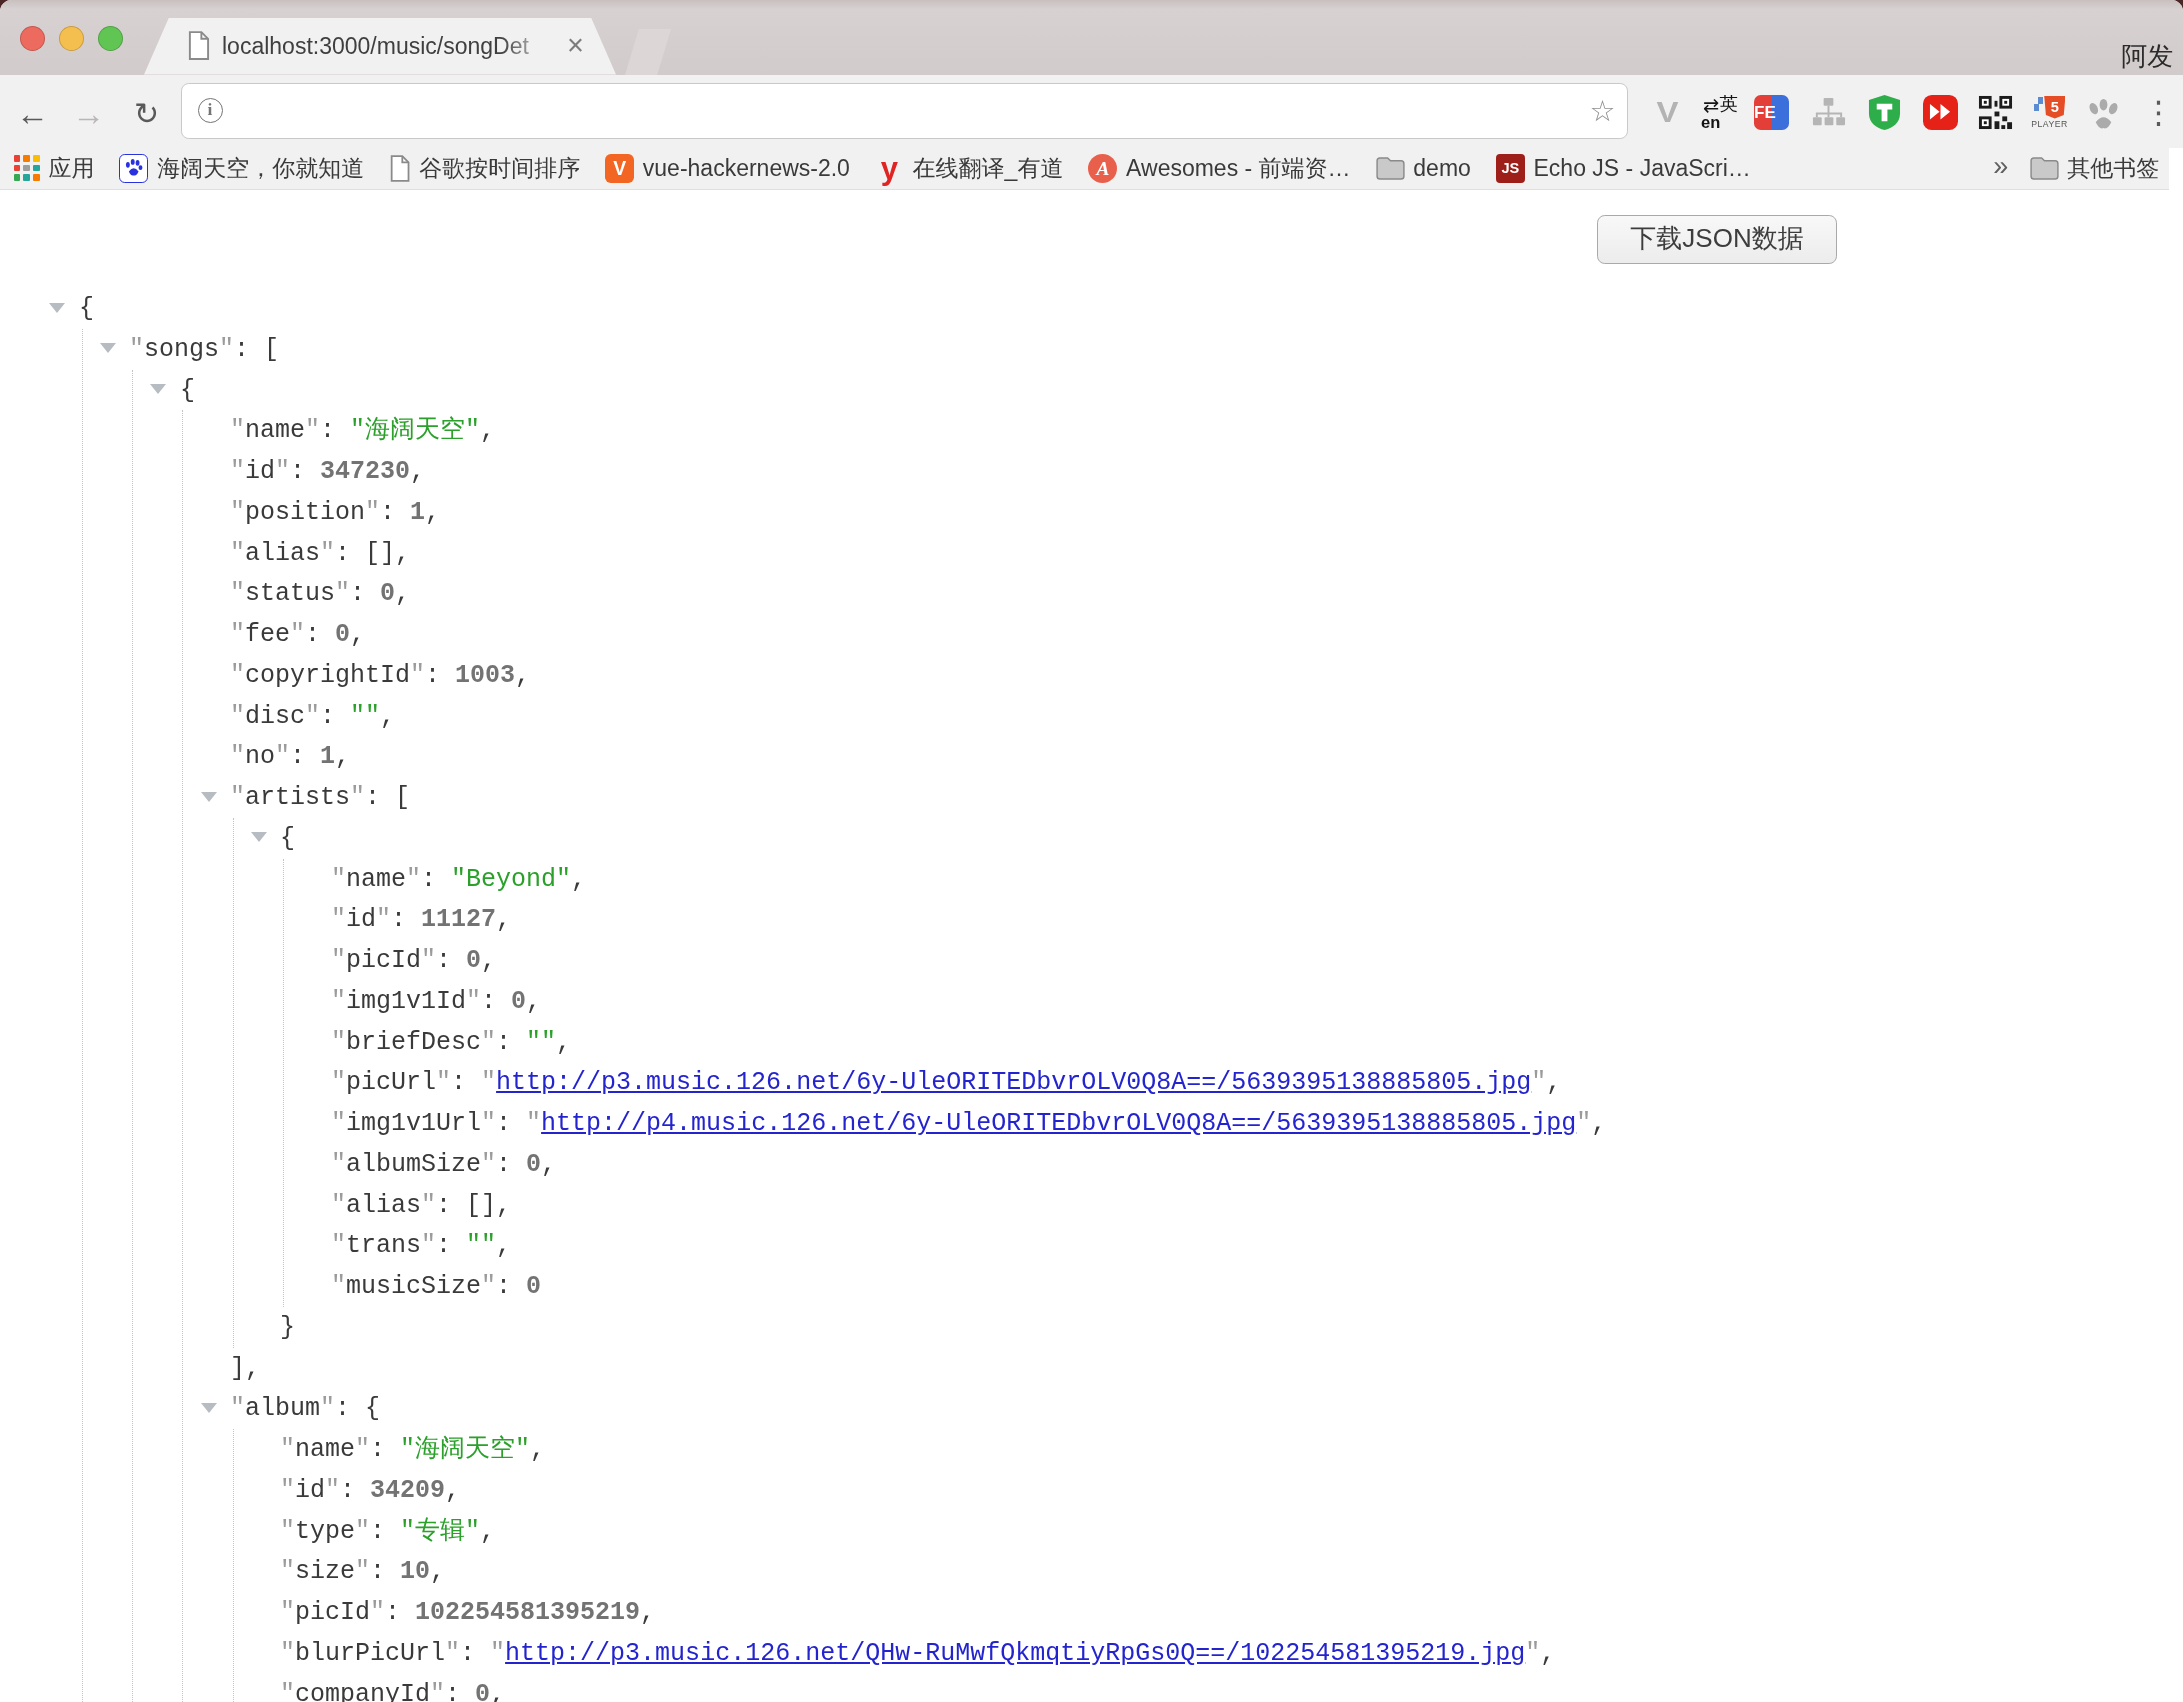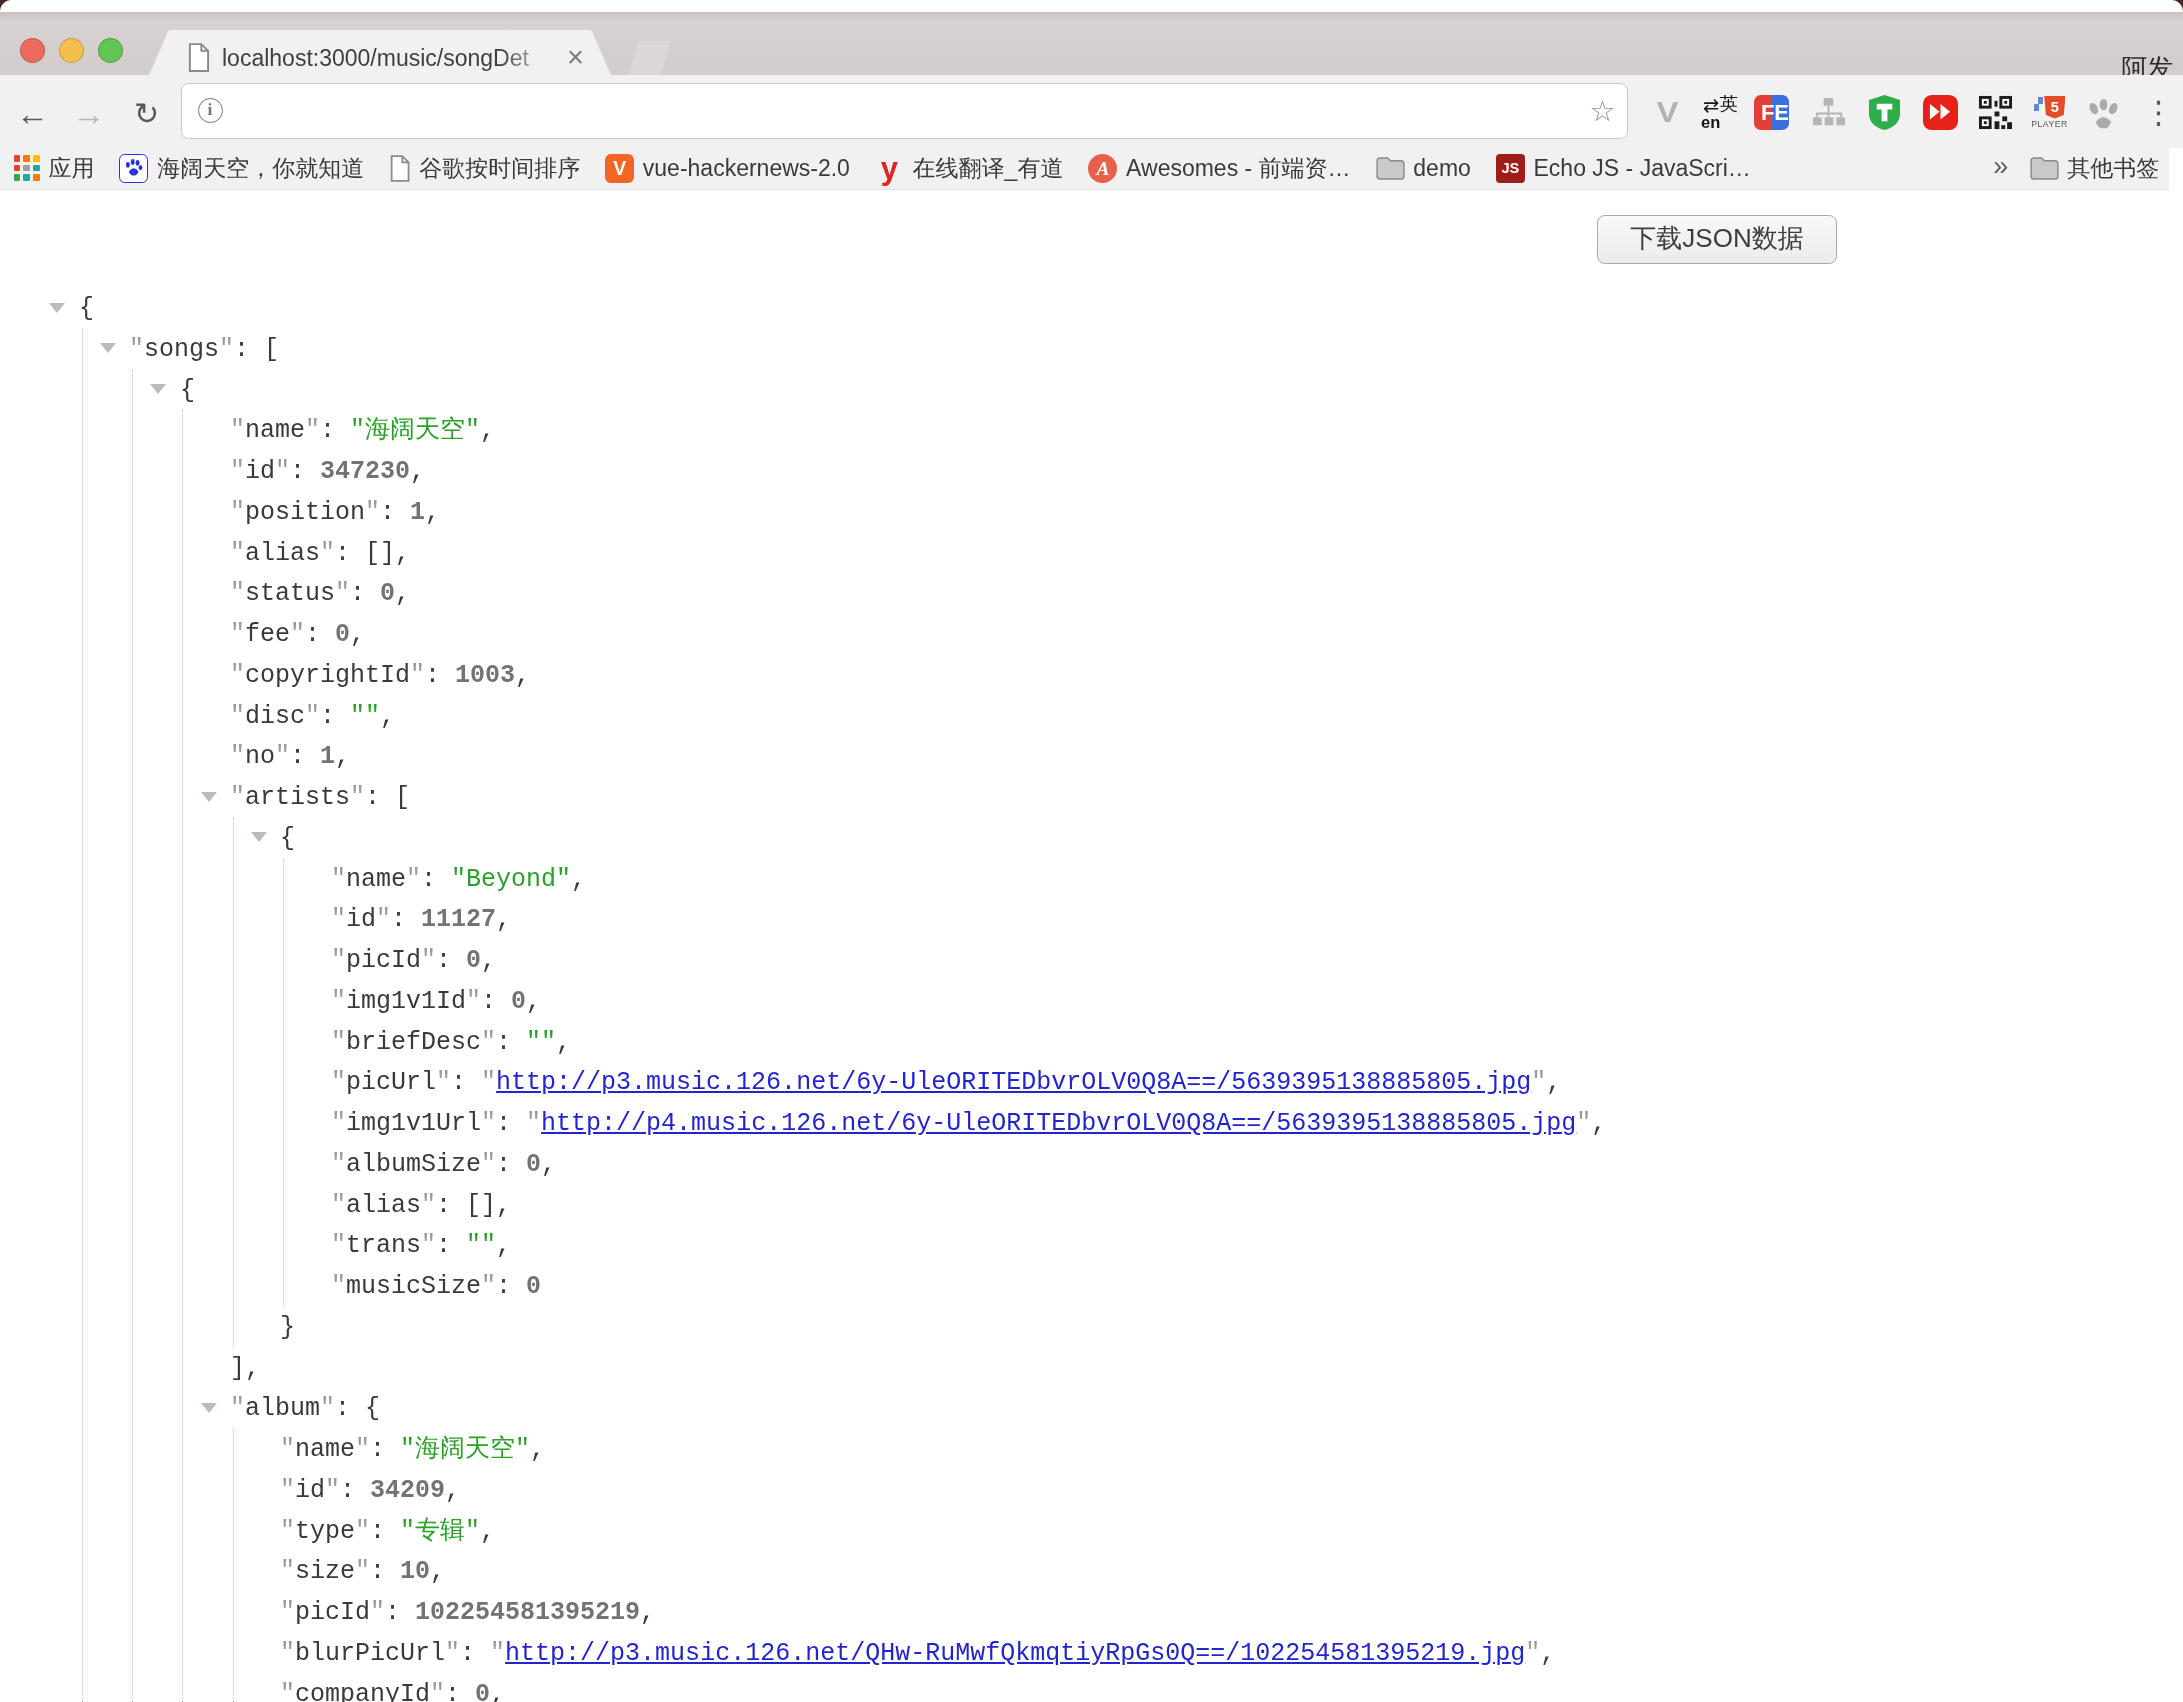--- a/index.html
+++ b/index.html
@@ -1,20 +1,20 @@
 <!DOCTYPE html>
 <html><head>
 <meta charset="utf-8">
 <style>
   * { margin:0; padding:0; box-sizing:border-box; }
   html,body { width:2183px; height:1702px; background:#4a2626; font-family:"Liberation Sans", sans-serif; }
   .window { position:relative; width:2183px; height:1702px; border-radius:11.6px 11.6px 0 0; overflow:hidden; background:#fff; }
 
   
-  .titlebar { position:absolute; left:0; top:12px; width:2183px; height:75px;
+  .titlebar { position:absolute; left:0; top:0; width:2183px; height:75px;
     background:linear-gradient(#c9bfbf,#d8d1d1 12%,#d2cbcb); }
   .tl { position:absolute; top:26px; width:25px; height:25px; border-radius:50%; border:1px solid rgba(0,0,0,.18); }
   .tl.red    { left:20.4px;  background:#ed6a5e; }
   .tl.yellow { left:59px;  background:#f4bf4f; }
   .tl.green  { left:98px; background:#61c554; }
   .tab { position:absolute; left:144px; top:17.5px; width:472px; height:57px; background:#f2f1f1;
     clip-path:polygon(0 100%, 25px 0, calc(100% - 25px) 0, 100% 100%); }
   .tab-favicon { position:absolute; left:43px; top:13.6px; }
   .tab-title { position:absolute; left:78px; top:14.6px; width:340px; height:29px; overflow:hidden;
     font-size:23px; line-height:29px; color:#3f3f3f; white-space:nowrap;
@@ -41,22 +41,22 @@
   .url-host { color:#242424; }
   .url-rest { color:#8b8b8b; }
   .star-ic { position:absolute; right:11.6px; top:10.7px; font-size:29px; color:#8f8f8f; }
   .ext { position:absolute; top:17.5px; width:39px; height:39px; display:flex; align-items:center; justify-content:center; }
   .ext svg { display:block; }
   .vue-gray { font-size:33px; font-weight:bold; color:#b3b3b3; transform:scaleY(.9); }
   .tr-box { position:relative; width:37px; height:37px; color:#141414; }
   .tr-box .zh { position:absolute; right:0; top:-2.9px; font-size:18.4px; }
   .tr-box .en { position:absolute; left:0; bottom:-1.9px; font-size:16.5px; font-weight:bold; }
   .tr-box .ar { position:absolute; left:1.9px; top:0px; font-size:19.4px; }
-  .fe-box { width:35px; height:35px; border-radius:6.8px; color:#fff; font-weight:bold; font-size:22px;
-    text-align:right; line-height:35px; background:linear-gradient(90deg,#e33e38 50%,#3a6fdc 50%); }
+  .fe-box { width:35px; height:35px; border-radius:6.8px; color:#fff; font-weight:bold; font-size:17px;
+    text-align:left; line-height:35px; background:linear-gradient(90deg,#e33e38 50%,#3a6fdc 50%); }
   .ff-box { width:35px; height:35px; border-radius:8.7px; background:#e62117; display:flex; align-items:center; justify-content:center; }
   .menu-dots { font-size:31px; color:#5a5a5a; letter-spacing:0; }
   .h5p { display:flex; flex-direction:column; align-items:center; }
   .h5p .row { display:flex; align-items:flex-start; }
   .h5p .shield { width:21.3px; height:23px; background:#e44d26; color:#fff; font-size:14.6px; font-weight:bold;
     text-align:center; line-height:23px; clip-path:polygon(0 0,100% 0,92% 85%,50% 100%,8% 85%); }
   .h5p .bits { width:9.7px; height:13.6px; margin-right:1px; margin-top:1.9px;
     background:conic-gradient(#5b8bd0 25%, transparent 0 50%, #5b8bd0 0 75%, transparent 0); }
   .h5p .lbl { font-size:8.7px; color:#555; letter-spacing:0.5px; }
 

